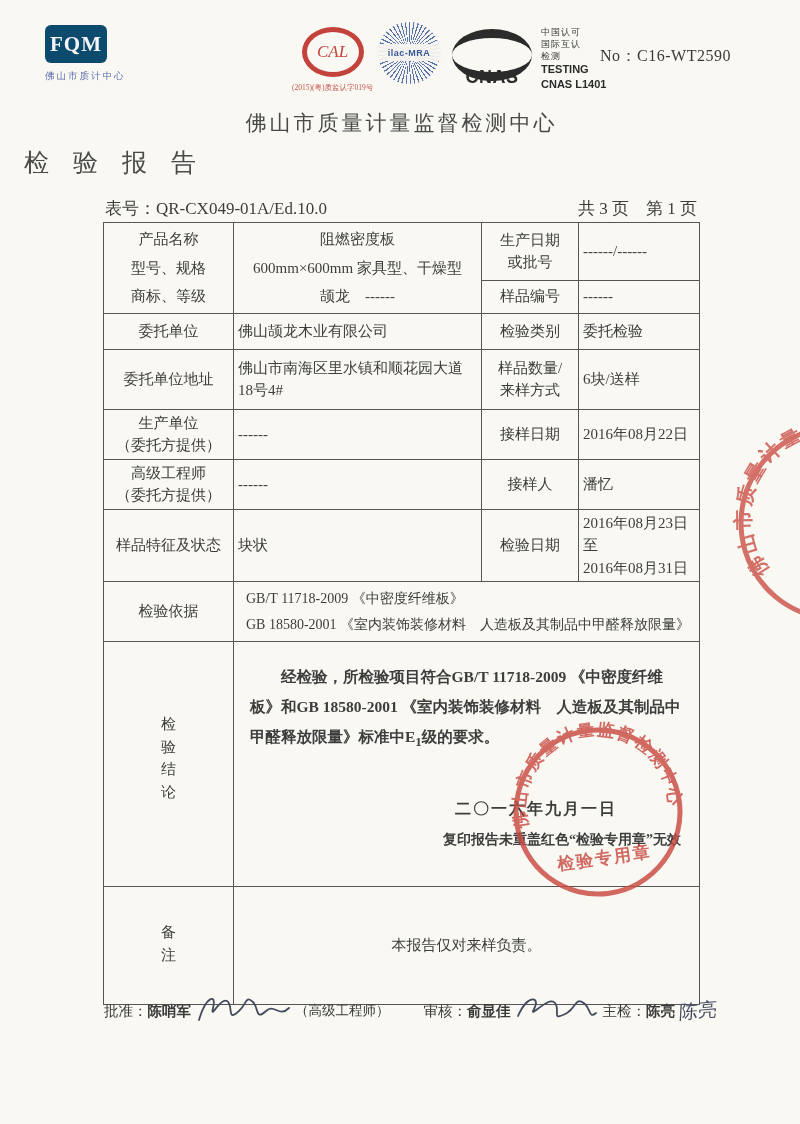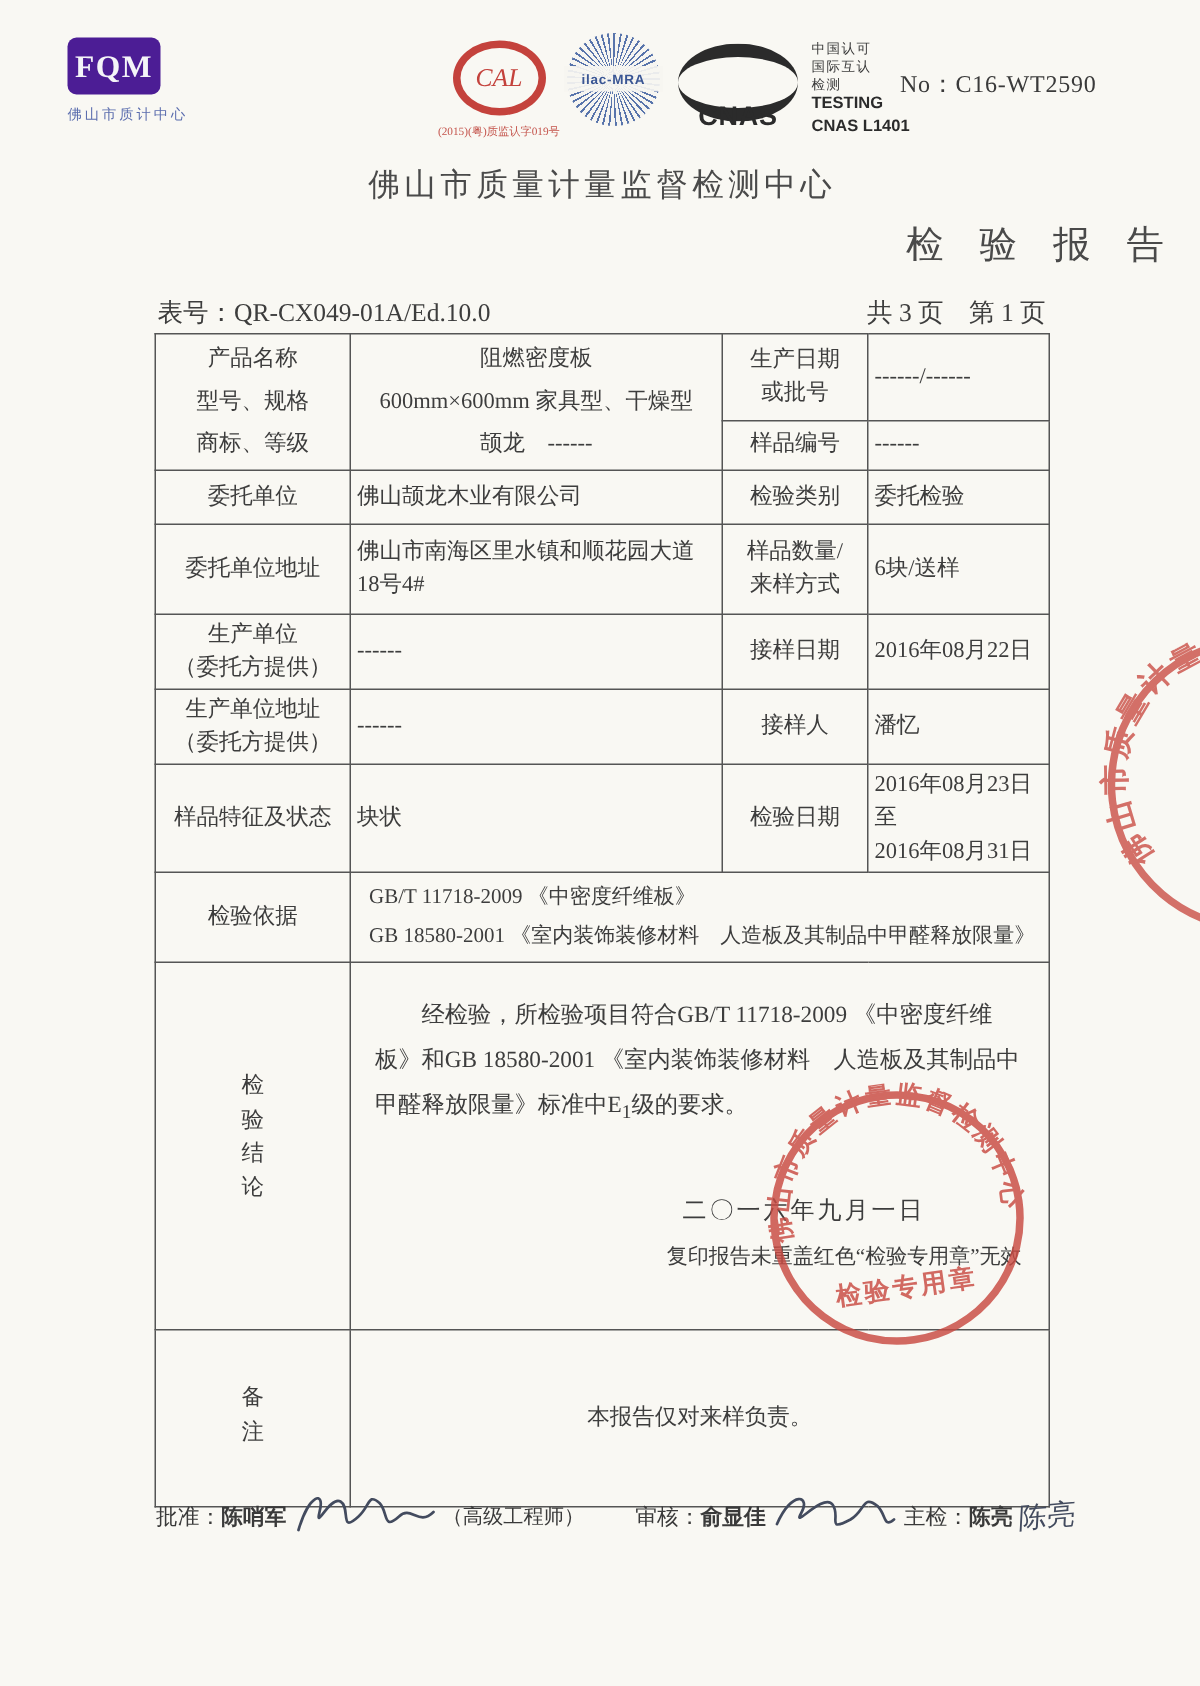--- a/index.html
+++ b/index.html
@@ -3,21 +3,21 @@
 <meta charset="utf-8">
 <style>
   * { margin:0; padding:0; box-sizing:border-box; }
   body { background:#e8e6e0; font-family:"Liberation Serif","DejaVu Serif",serif; }
   .page {
     position:relative; width:800px; height:1124px; margin:0 auto;
     background:#f9f8f3; overflow:hidden; color:#3d3d3d;
   }
   
   .hdr-item { position:absolute; text-align:center; }
-  .fqm-box { width:62px; height:38px; background:#4c1d95; border-radius:6px;
+  .fqm-box { width:62px; height:38px; background:#0c4a6e; border-radius:6px;
     color:#f4f4f8; font-weight:bold; font-size:21px; line-height:38px; letter-spacing:1px; }
   .fqm-cap { margin-top:7px; font-size:9.5px; color:#5b6dae; letter-spacing:2px; }
   .cma-oval { width:84px; height:50px; border:5px solid #c4423c; border-radius:50%;
     display:flex; align-items:center; justify-content:center; }
   .cma-txt { color:#c4423c; font-weight:bold; font-size:19px; font-style:italic; letter-spacing:1px; }
   .red-cap { margin-top:6px; font-size:11px; color:#c4544c; letter-spacing:1px; }
   .cal-oval { width:62px; height:50px; border:5px solid #c4423c; border-radius:50%;
     display:flex; align-items:center; justify-content:center; margin:0 auto; }
   .cal-txt { color:#c4423c; font-weight:normal; font-size:17px; font-style:italic; }
   .red-cap-sm { margin-top:6px; font-size:7.5px; color:#c4544c; white-space:nowrap; }
@@ -31,36 +31,36 @@
     border-bottom:9px solid #2b2b2b; display:flex; align-items:center; justify-content:center; }
   .cnas-txt { font-weight:bold; font-size:18px; color:#2b2b2b; letter-spacing:.5px;
     font-family:"Liberation Sans",sans-serif;margin-top:44px; }
   .cnas-caps { position:absolute; text-align:left; line-height:1.35; }
   .cnas-cap-cn { font-size:9px; color:#3a3a3a; letter-spacing:1px; }
   .cnas-cap-en { font-size:11px; color:#2b2b2b; font-weight:bold; font-family:"Liberation Sans",sans-serif; }
   .report-no { position:absolute; left:600px; top:46px; font-size:16px; color:#3a3a3a; letter-spacing:.5px; }
   
   .org-title { position:absolute; top:109px; width:100%; text-align:center;
     font-size:21px; letter-spacing:3px; padding-left:3px; color:#4a4a4a; }
-  .report-title { position:absolute; top:146px; width:100%; text-align:right;
+  .report-title { position:absolute; top:146px; width:100%; text-align:left;
     font-size:25px; letter-spacing:24px; padding-left:24px; color:#4a4a4a; }
   .form-row { position:absolute; left:105px; top:197px; width:592px;
     display:flex; justify-content:space-between; font-size:17px; color:#3d3d3d; }
   
   table.rpt { position:absolute; left:103px; top:222px; width:596px;
     border-collapse:collapse; table-layout:fixed; }
   table.rpt td { border:1px solid #555; font-size:15px; color:#3d3d3d;
     padding:2px 4px; line-height:1.5; vertical-align:middle; }
   td.lbl { text-align:center; }
   td.val { text-align:left; padding-left:12px; }
   td.val-sm { text-align:left; padding-left:6px; font-size:13.5px; line-height:1.55; }
   .center-lines { text-align:center; line-height:1.9; }
   .vert-lbl { display:flex; flex-direction:column; align-items:center;
     justify-content:space-between; height:100%; }
-  .concl-cell { vertical-align:top !important; padding:20px 14px 10px 16px !important; }
+  .concl-cell { vertical-align:top !important; padding:20px 14px 10px 16px !important;font-weight:bold; }
   .concl-p { text-indent:2em; line-height:1.95; font-size:15.5px; }
   .concl-date { margin-top:42px; text-align:right; padding-right:68px; font-size:16px; letter-spacing:2px; }
   .concl-note { margin-top:8px; text-align:right; padding-right:4px; font-size:14px; }
   .remark-val { text-align:center; }
   .basis-cell { line-height:1.85 !important; font-size:14px !important; white-space:nowrap; padding-left:12px !important; }
   
   .footer-row { position:absolute; left:104px; top:998px; width:620px;
     display:flex; align-items:center; font-size:14.5px; color:#3a3a3a; }
   .sig-name { font-weight:600; }
   .sig-svg { margin:-12px 2px; }
@@ -178,21 +178,21 @@
       <td class="lbl">
         <div>生产单位</div>
         <div>（委托方提供）</div>
       </td>
       <td class="val">------</td>
       <td class="lbl">接样日期</td>
       <td class="val-sm">2016年08月22日</td>
     </tr>
     <tr style="height:50px">
       <td class="lbl">
-        <div>生产单位地址</div>
+        <div>高级工程师</div>
         <div>（委托方提供）</div>
       </td>
       <td class="val">------</td>
       <td class="lbl">接样人</td>
       <td class="val">潘忆</td>
     </tr>
     <tr style="height:55px">
       <td class="lbl">样品特征及状态</td>
       <td class="val">块状</td>
       <td class="lbl">检验日期</td>

